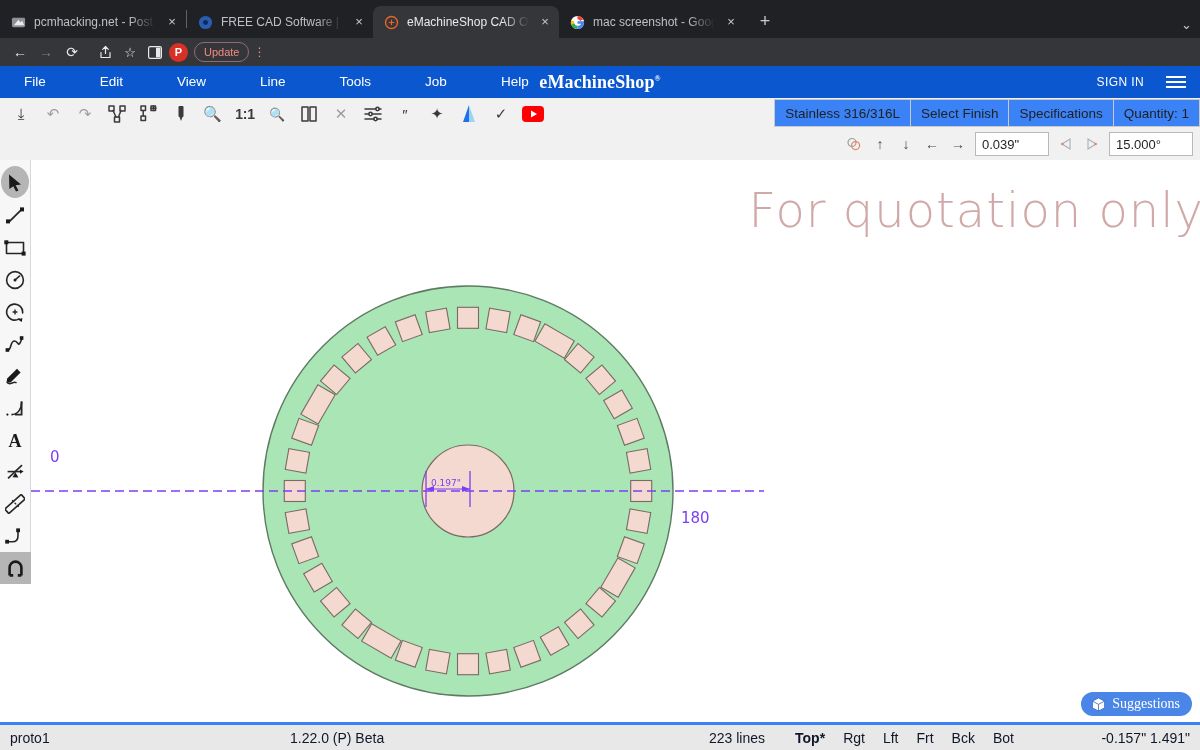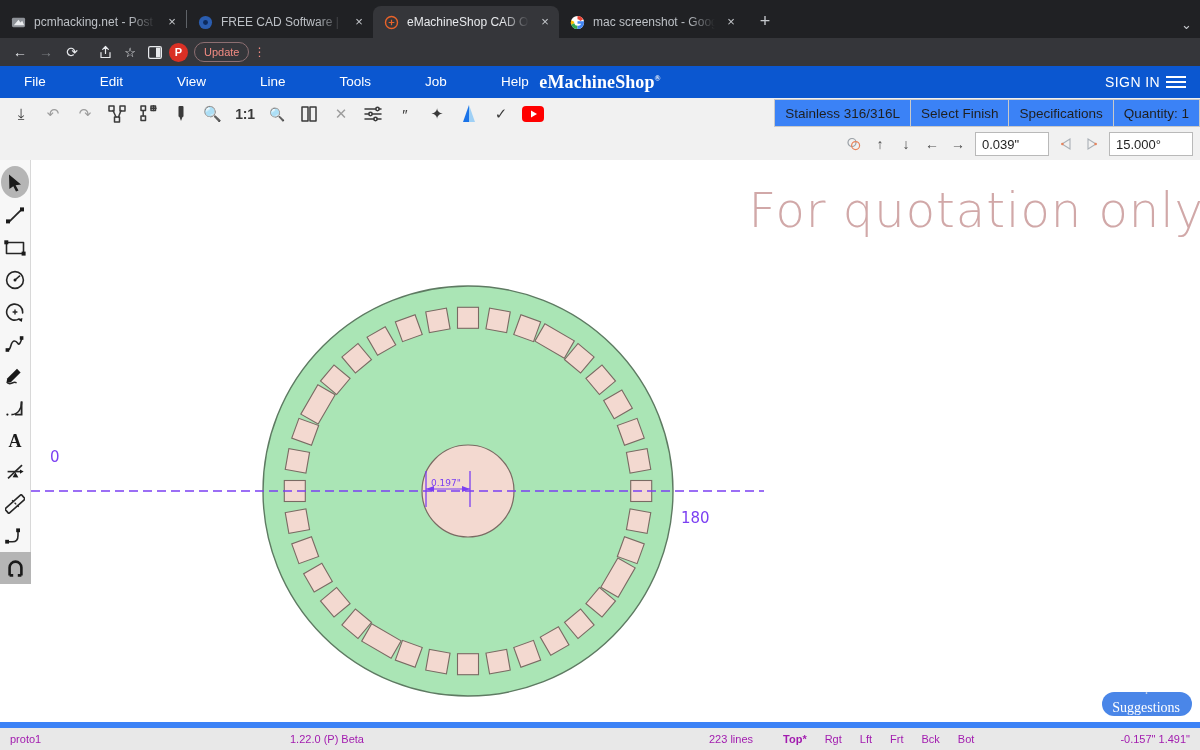--- a/index.html
+++ b/index.html
@@ -59,21 +59,21 @@
     height: 32px; background: #0b57d0; display: flex; align-items: center;
     color: #fff; position: relative;
   }
   .menu-item { font-size: 13.5px; padding: 0 10px; line-height: 32px; }
   #menu-left { display: flex; margin-left: 14px; gap: 34px; justify-content: space-between; }
   .brand {
     position: absolute; left: 50%; transform: translateX(-50%);
     font-family: "Liberation Serif", serif; font-weight: bold; font-size: 18px; letter-spacing: .1px;
   }
   .brand sup { font-size: 8px; vertical-align: super; }
-  .signin { position: absolute; right: 40px; font-size: 14px; letter-spacing: .4px; }
+  .signin { position: absolute; right: 56px; font-size: 12px; letter-spacing: .4px; }
   .hamburger { position: absolute; right: 14px; display: flex; flex-direction: column; gap: 3px; }
   .hamburger span { display: block; width: 20px; height: 2px; background: #fff; }
 
   
   .toolbar { height: 64px; background: #f1f1f1; position: relative; border-bottom: 1px solid #d8d8d8; }
   .tb-icons { display: flex; align-items: center; height: 32px; padding-left: 6px; gap: 2px; }
   .tbi { width: 30px; height: 28px; display: flex; align-items: center; justify-content: center;
          color: #3a3a3a; font-size: 15px; }
   .tbi.gray { color: #9d9d9d; }
   .tbi.ratio { font-size: 14px; font-weight: 600; letter-spacing: -.3px; }
@@ -109,27 +109,27 @@
   }
   .watermark {
     position: absolute; right: -4px; top: 22px; font-size: 48px; color: #c99a9a;
     font-family: "DejaVu Sans", sans-serif; font-weight: 300; white-space: nowrap;
     letter-spacing: 1px; opacity: .85;
   }
   .ang-label { position: absolute; color: #7b3ff2; font-size: 15px; font-family: "DejaVu Sans", sans-serif; }
   .suggestions {
     position: absolute; right: 8px; bottom: 6px; height: 24px; background: #4a86e8; color: #fff;
     border-radius: 12px; display: flex; align-items: center; gap: 6px; padding: 0 12px 0 10px;
-    font-family: "Liberation Serif", serif; font-size: 14px; flex-direction: column;
+    font-family: "Liberation Serif", serif; font-size: 14px;
   }
 
   
   .statusbar {
     position: absolute; left: 0; right: 0; bottom: 0; height: 28px; background: #e8e8e8;
-    border-top: 6px solid #3b82f6; display: flex; align-items: center; font-size: 11px; color: #a21caf;
+    border-top: 3px solid #3b82f6; display: flex; align-items: center; font-size: 14px; color: #0f172a;
   }
   .sb-proto { margin-left: 10px; }
   .sb-ver { position: absolute; left: 290px; }
   .sb-views { position: absolute; left: 700px; display: flex; align-items: center; gap: 12px; }
   .sb-views .cell { padding: 0 9px; }
   .sb-views .cell.bold { font-weight: bold; }
   .sb-coord { position: absolute; right: 10px; }
 </style>
 </head>
 <body>

